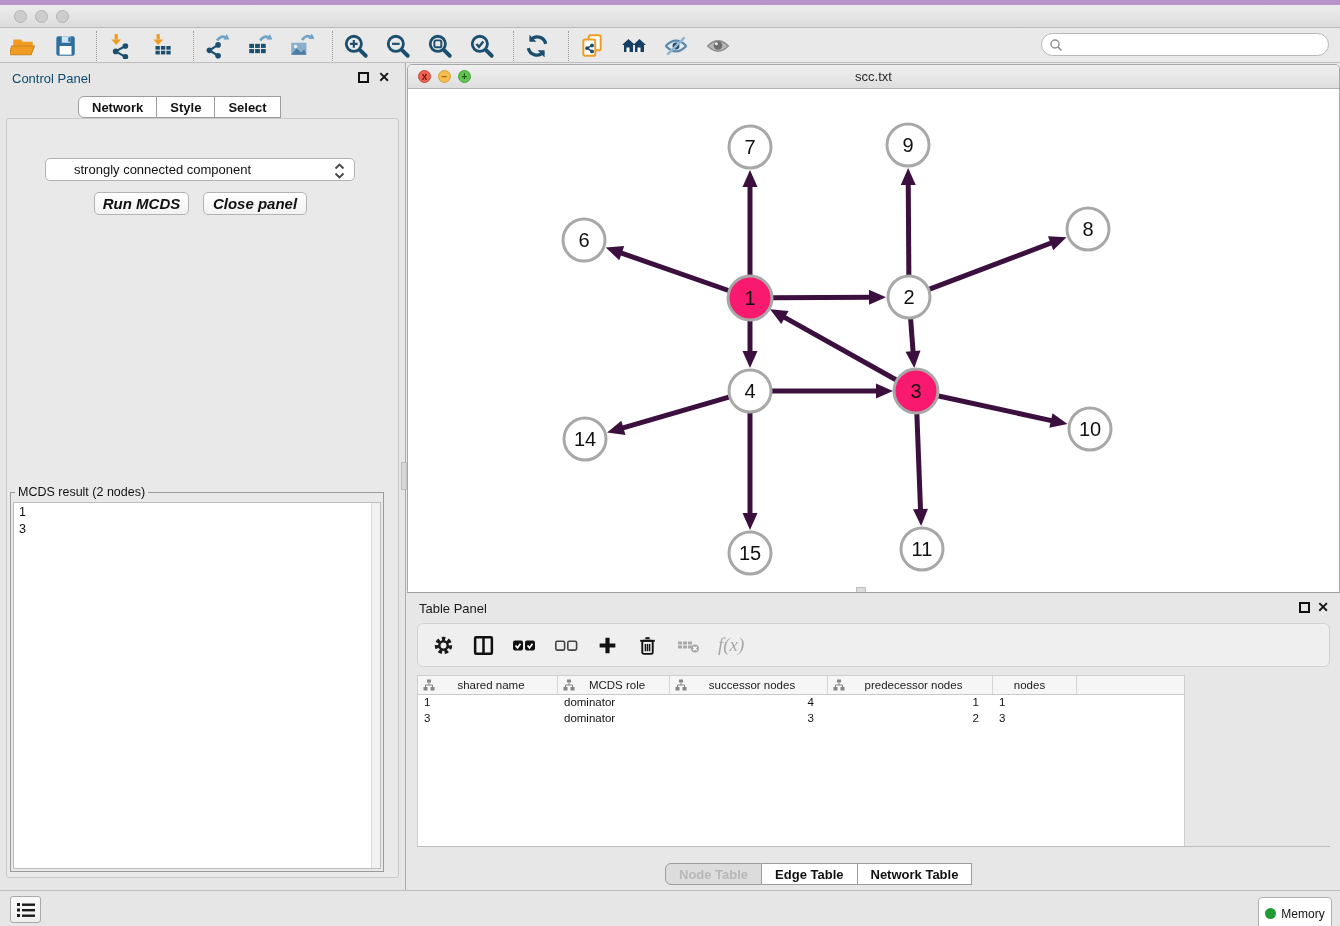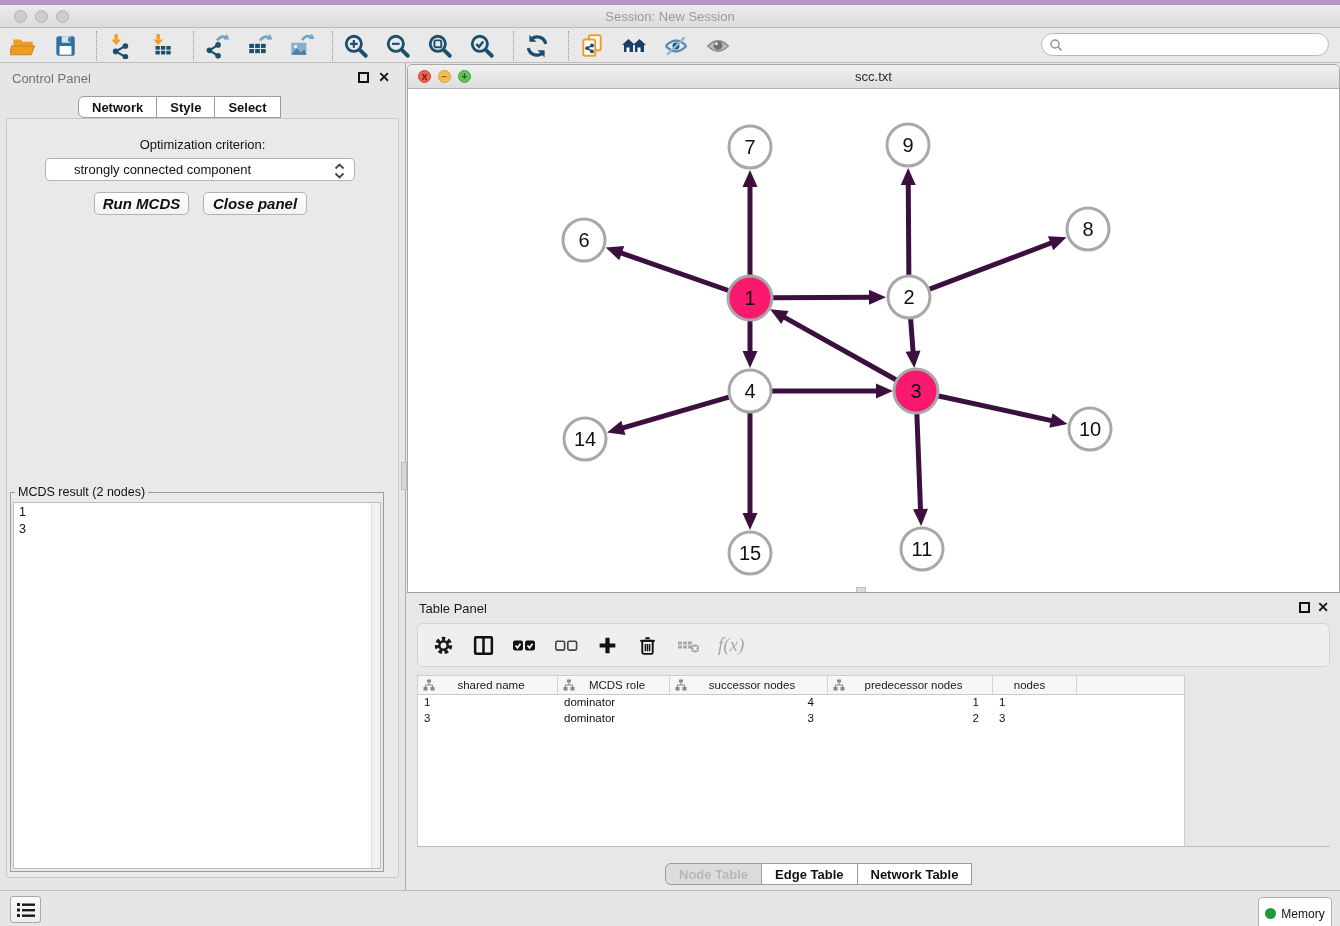--- a/index.html
+++ b/index.html
@@ -25,21 +25,21 @@
   .tb-sep { flex:0 0 auto; width:0; height:30px; border-left:1px dotted #9a9a9a; margin:0 10px 0 2px; }
   #search-box { position:absolute; right:11px; top:4px; width:288px; height:23px;
     background:#fff; border:1px solid #b8b8b8; border-radius:12px; display:flex; align-items:center;
     padding-left:7px; }
   #search-input { border:none; outline:none; flex:1; font-size:12px; background:transparent; height:18px; }
 
   
   #control-panel { position:absolute; left:0; top:63px; width:406px; height:827px;
     background:#e6e6e6; border-right:1px solid #acacac; }
   #cp-header { position:absolute; left:0; top:0; width:100%; height:28px; }
-  #cp-title { position:absolute; left:12px; top:8px; font-size:13px; color:#737373; }
+  #cp-title { position:absolute; left:12px; top:8px; font-size:13px; color:#0c4a6e; }
   .panel-float { position:absolute; top:9px; width:11px; height:11px; border:2px solid #111; }
   .panel-close { position:absolute; top:6px; font-size:14px; font-weight:bold; color:#111; line-height:16px; }
   #cp-float { right:36px; } #cp-close { right:15px; }
 
   .seg-tabs { position:absolute; display:flex; height:22px;justify-content:space-between; }
   .seg-tab { height:22px; display:flex; align-items:center; justify-content:center;
     padding:0 13px; background:#fff; border:1px solid #9c9c9c; border-left:none;
     font-size:13px; font-weight:600; color:#111; }
   .seg-tab:first-child { border-left:1px solid #9c9c9c; border-radius:6px 0 0 6px; }
   .seg-tab:last-child { border-radius:0 6px 6px 0;margin-top:40px; }
@@ -126,21 +126,20 @@
 <body>
 
 <div id="app">
 
   <div id="purple-top"></div>
 
   <div id="titlebar">
     <div class="tl" style="left:14px"></div>
     <div class="tl" style="left:35px"></div>
     <div class="tl" style="left:56px"></div>
-    <div id="win-title">Session: New Session</div>
   </div>
 
   <div id="toolbar">
       <div class="tb-icon">
         <svg width="26" height="26" viewBox="0 0 24 24">
           <path d="M3 6h7l2 2h9v4H3z" fill="#f09c22"></path>
           <path d="M1.5 12h21l-3 8h-20z" fill="#f09c22" stroke="#c9831f"></path>
         </svg>
       </div>
       <div class="tb-icon">
@@ -306,21 +305,20 @@
       <div class="panel-float" id="cp-float"></div>
       <div class="panel-close" id="cp-close">✕</div>
     </div>
     <div class="seg-tabs" id="cp-tabs">
         <div class="seg-tab">Network</div>
         <div class="seg-tab">Style</div>
         <div class="seg-tab">Select</div>
         <div class="seg-tab selected">MCDS</div>
       </div>
     <div id="cp-content"></div>
-    <div id="opt-label">Optimization criterion:</div>
     <div id="criterion-select">
       <span>strongly connected component</span>
       <svg id="criterion-chevrons" width="13" height="18" viewBox="0 0 13 18">
         <path d="M2.5 6.5 L6.5 2.5 L10.5 6.5" fill="none" stroke="#444" stroke-width="1.8"></path>
         <path d="M2.5 11.5 L6.5 15.5 L10.5 11.5" fill="none" stroke="#444" stroke-width="1.8"></path>
       </svg>
     </div>
     <div class="cp-btn" id="run-btn">Run MCDS</div>
     <div class="cp-btn" id="close-btn">Close panel</div>
     <div id="result-fieldset">

